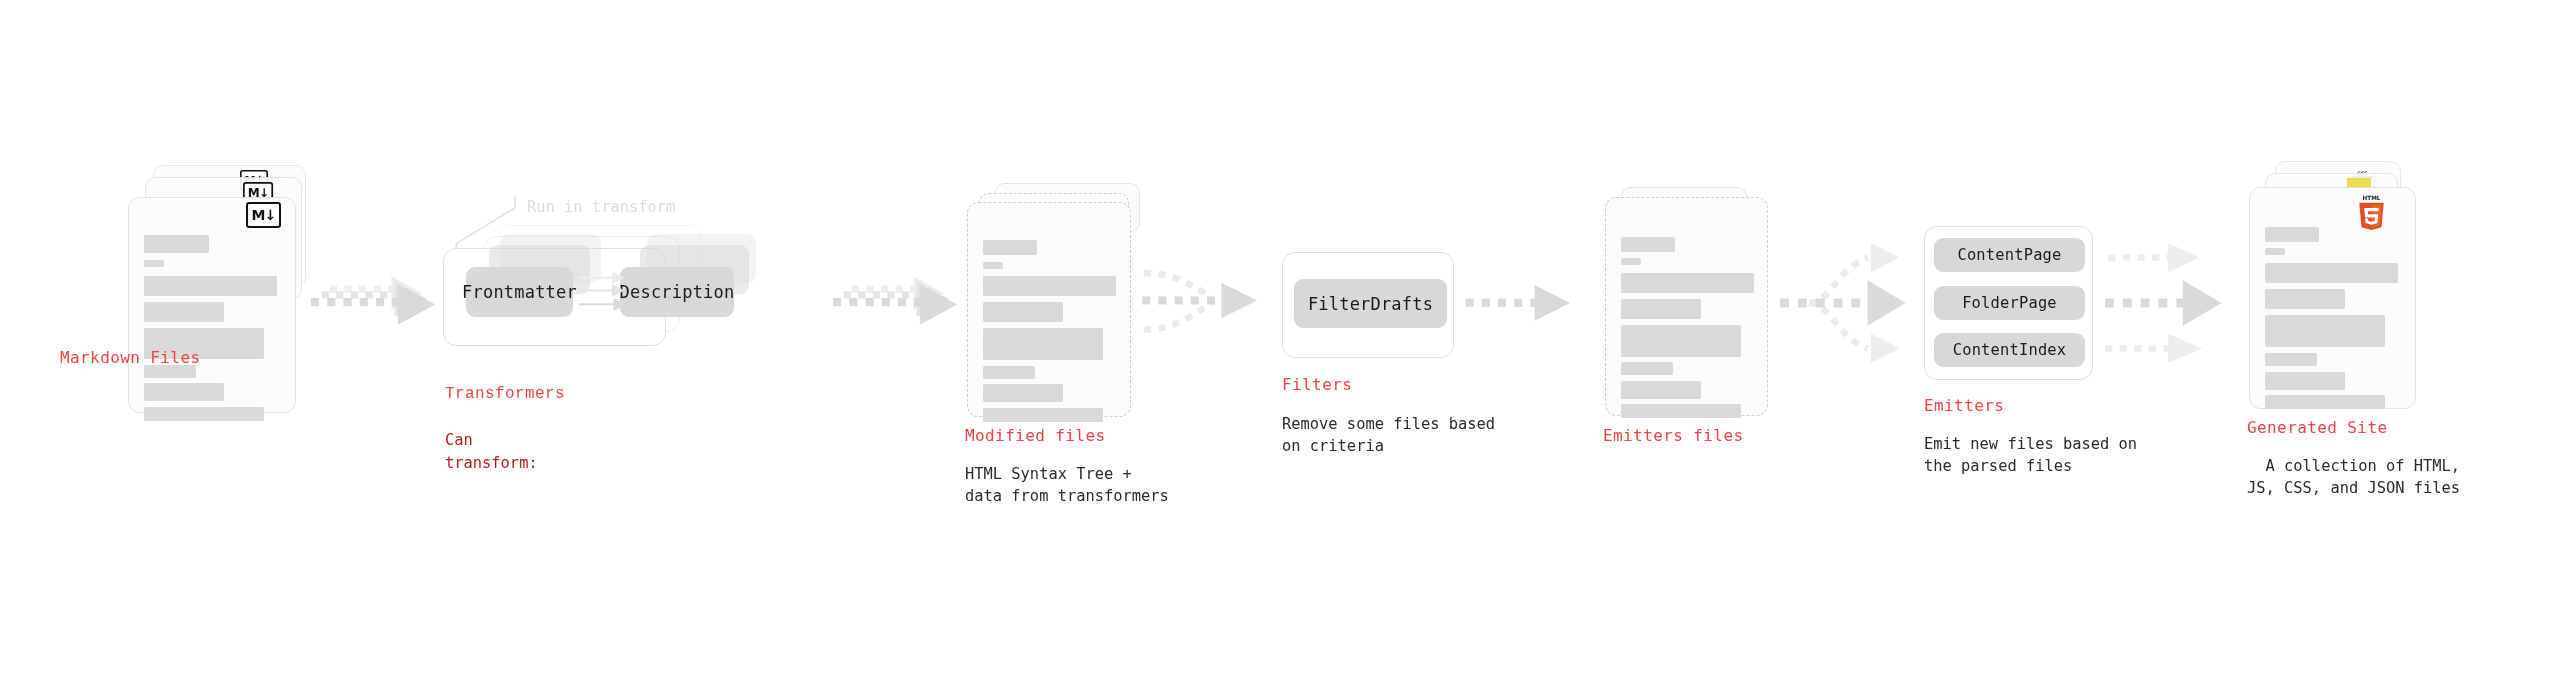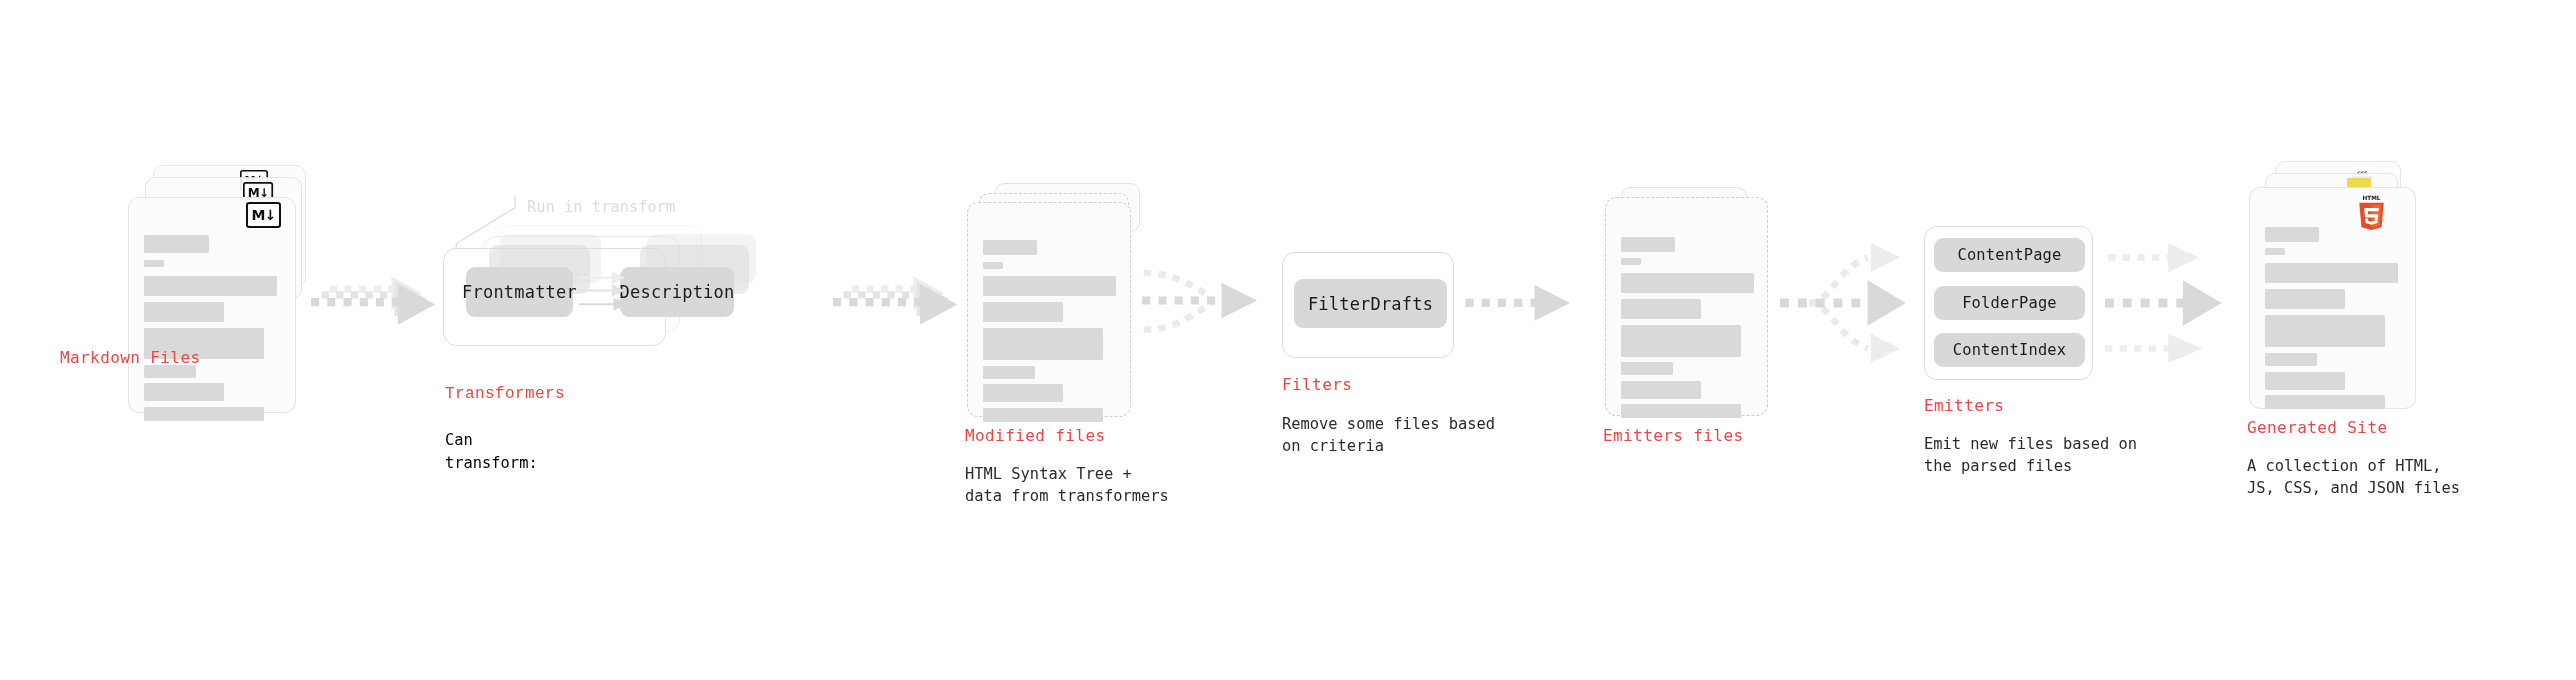--- a/index.html
+++ b/index.html
@@ -71,21 +71,21 @@
   .title{
     position:absolute;font-size:16px;color:#ef4444;white-space:nowrap;letter-spacing:0.4px;
   }
   .caption{
     position:absolute;font-size:15.4px;line-height:1.45;color:#2b2b2b;white-space:pre;
   }
   .parallel-label{
     position:absolute;font-size:15.4px;color:#dcdcdc;white-space:nowrap;
   }
 
-  .bullets{position:absolute;font-size:15.4px;line-height:1.5;color:#000000;}
+  .bullets{position:absolute;font-size:15.4px;line-height:1.5;color:#b91c1c;}
   .bullets .lead{margin:0 0 1.6px 0;}
   .bullets ul{margin:0;padding-left:16.3px;list-style:none;}
   .bullets li{position:relative;white-space:pre;}
   .bullets li:before{content:"\2022";position:absolute;left:-13px;top:0;}
 
   svg{position:absolute;overflow:visible;}
   .nofill{fill:none;}
 </style>
 </head>
 <body>
@@ -307,18 +307,18 @@
     </div>
 
     <svg class="badge-html5" style="left:2356px;top:193px;width:31px;height:39px;" viewBox="0 0 38 48">
       <text x="19" y="8" text-anchor="middle" font-family="DejaVu Sans, sans-serif" font-size="7" font-weight="bold" fill="#1b1b1b">HTML</text>
       <path d="M4,12 L34,12 L31.4,42 L19,45.6 L6.6,42 Z" fill="#E44D26"></path>
       <path d="M19,14.5 L19,43.2 L29,40.3 L31.2,14.5 Z" fill="#F16529"></path>
       <path d="M10,18.5 L28,18.5 L27.6,22.5 L14.4,22.5 L14.7,26.2 L27.3,26.2 L26.3,37 L19,39 L11.7,37 L11.2,31.5 L14.8,31.5 L15.1,34.4 L19,35.4 L22.9,34.4 L23.3,30.2 L11,30.2 Z" fill="#FFFFFF"></path>
     </svg>
 
     <div class="title" style="left:2247px;top:418px;">Generated Site</div>
-    <div class="caption" style="left:2247px;top:455px;">A collection of HTML,
+    <div class="caption" style="left:2247px;top:455px;text-align:right;">A collection of HTML,
 JS, CSS, and JSON files</div>
   </div>
 
 </div>
 
 
 </body></html>

